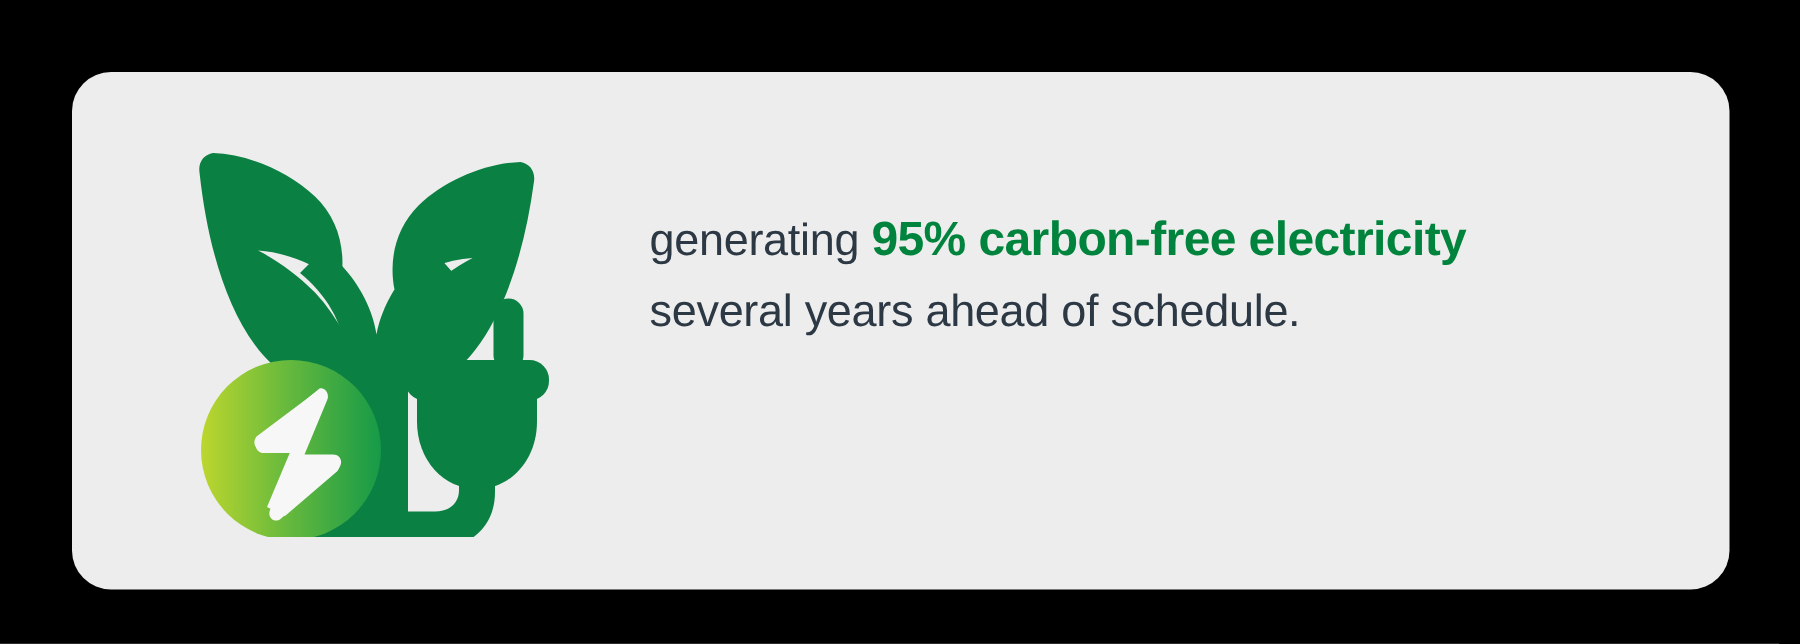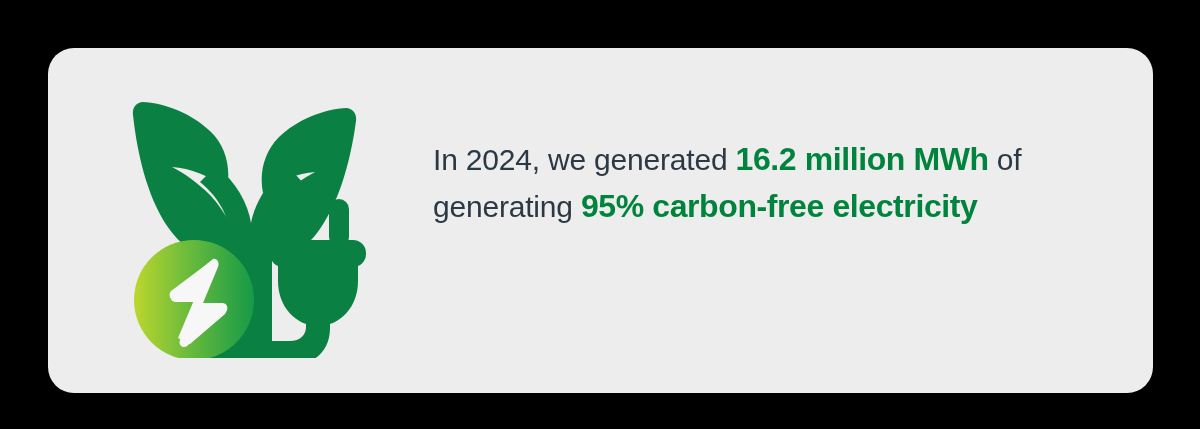--- a/index.html
+++ b/index.html
@@ -146,21 +146,21 @@
                    L85 220 L104 220 C109 220 111 225 108 229
                    L69 263 C65 266 60 262 62 257
                    L76 219 L58 219
                    C53 219 51 214 54 210 Z" fill="#f7f7f7"></path>
         </g>
       </svg>
     </div>
 
     <div id="stat-text">
       <div class="stat-line">
-        <span>In 2024, we generated </span><span class="hl">16.2 million MWh</span><span> of</span>
+        <span>generating </span><span class="hl">95% carbon-free electricity</span>
       </div>
       <div class="stat-line">
-        <span>generating </span><span class="hl">95% carbon-free electricity</span>
+        <span>several years ahead of schedule.</span>
       </div>
     </div>
 
   </div>
 </div>
 
 </body></html>

